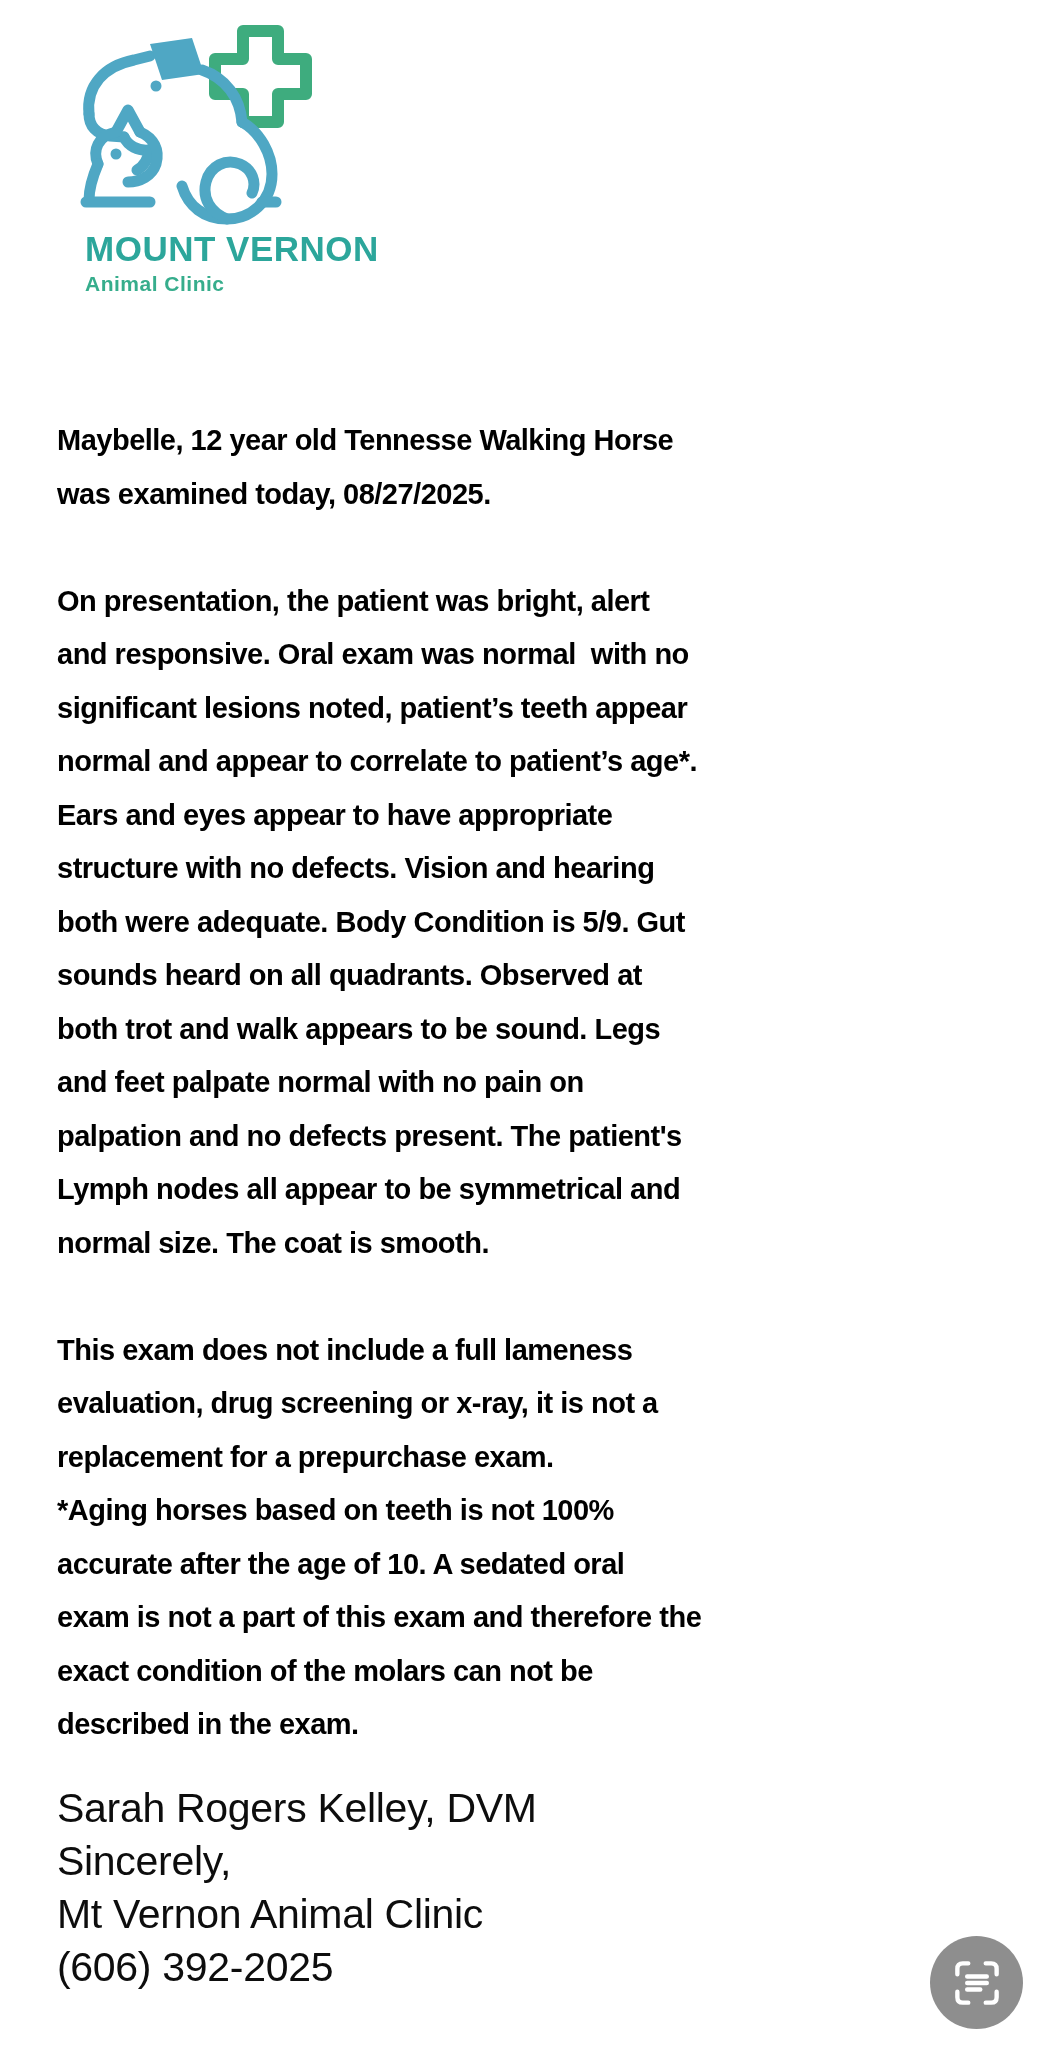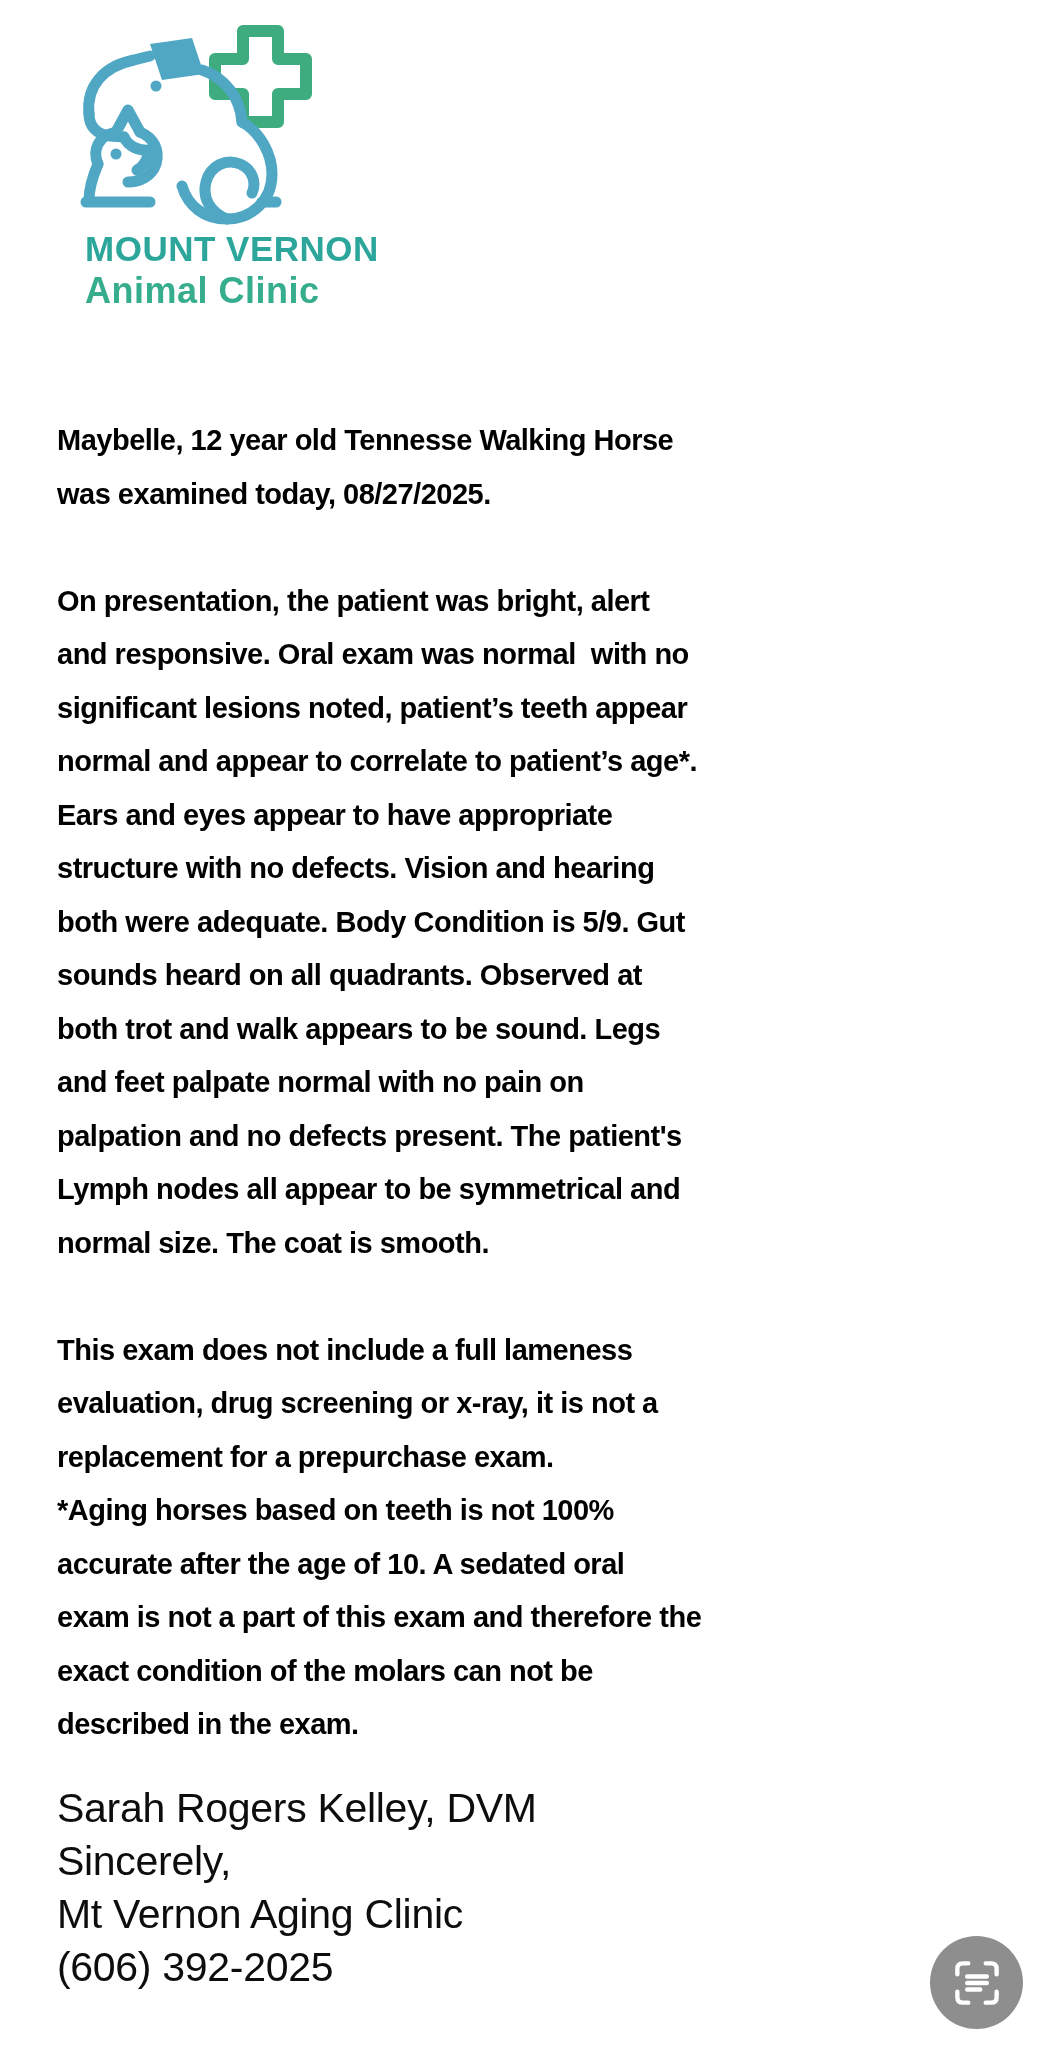--- a/index.html
+++ b/index.html
@@ -15,21 +15,21 @@
   
   .logo { position:absolute; left:62px; top:14px; width:340px; }
   .logo-icon { display:block; margin-left:2px; }
   .logo-line1 {
     margin-left:23px; margin-top:2px;
     font-size:35px; font-weight:700; letter-spacing:0.5px;
     color:#2CA69B; line-height:1;
   }
   .logo-line2 {
     margin-left:23px; margin-top:7px;
-    font-size:36px; font-weight:700; letter-spacing:0.5px;
+    font-size:21px; font-weight:700; letter-spacing:0.5px;
     color:#36AD8C; line-height:1;
   }
 
   
   .letter {
     position:absolute; left:57px; top:414px; right:18px;
   }
   .letter p {
     white-space:pre;
     font-size:29px; font-weight:700;
@@ -114,21 +114,21 @@
 replacement for a prepurchase exam.
 *Aging horses based on teeth is not 100%
 accurate after the age of 10. A sedated oral
 exam is not a part of this exam and therefore the
 exact condition of the molars can not be
 described in the exam.</p>
 
     <div class="signature">
       <div class="sig-line">Sarah Rogers Kelley, DVM</div>
       <div class="sig-line">Sincerely,</div>
-      <div class="sig-line">Mt Vernon Aging Clinic</div>
+      <div class="sig-line">Mt Vernon Animal Clinic</div>
       <div class="sig-line">(606) 392-2025</div>
       <div class="sig-line">
         
       </div>
     </div>
   </main>
 
   <button class="live-text-btn">
     <svg width="48" height="48" viewBox="0 0 44 44" fill="none" stroke="#ffffff" stroke-width="4" stroke-linecap="round" stroke-linejoin="round">
       <path d="M14 4 H9 Q4 4 4 9 V14"></path>

